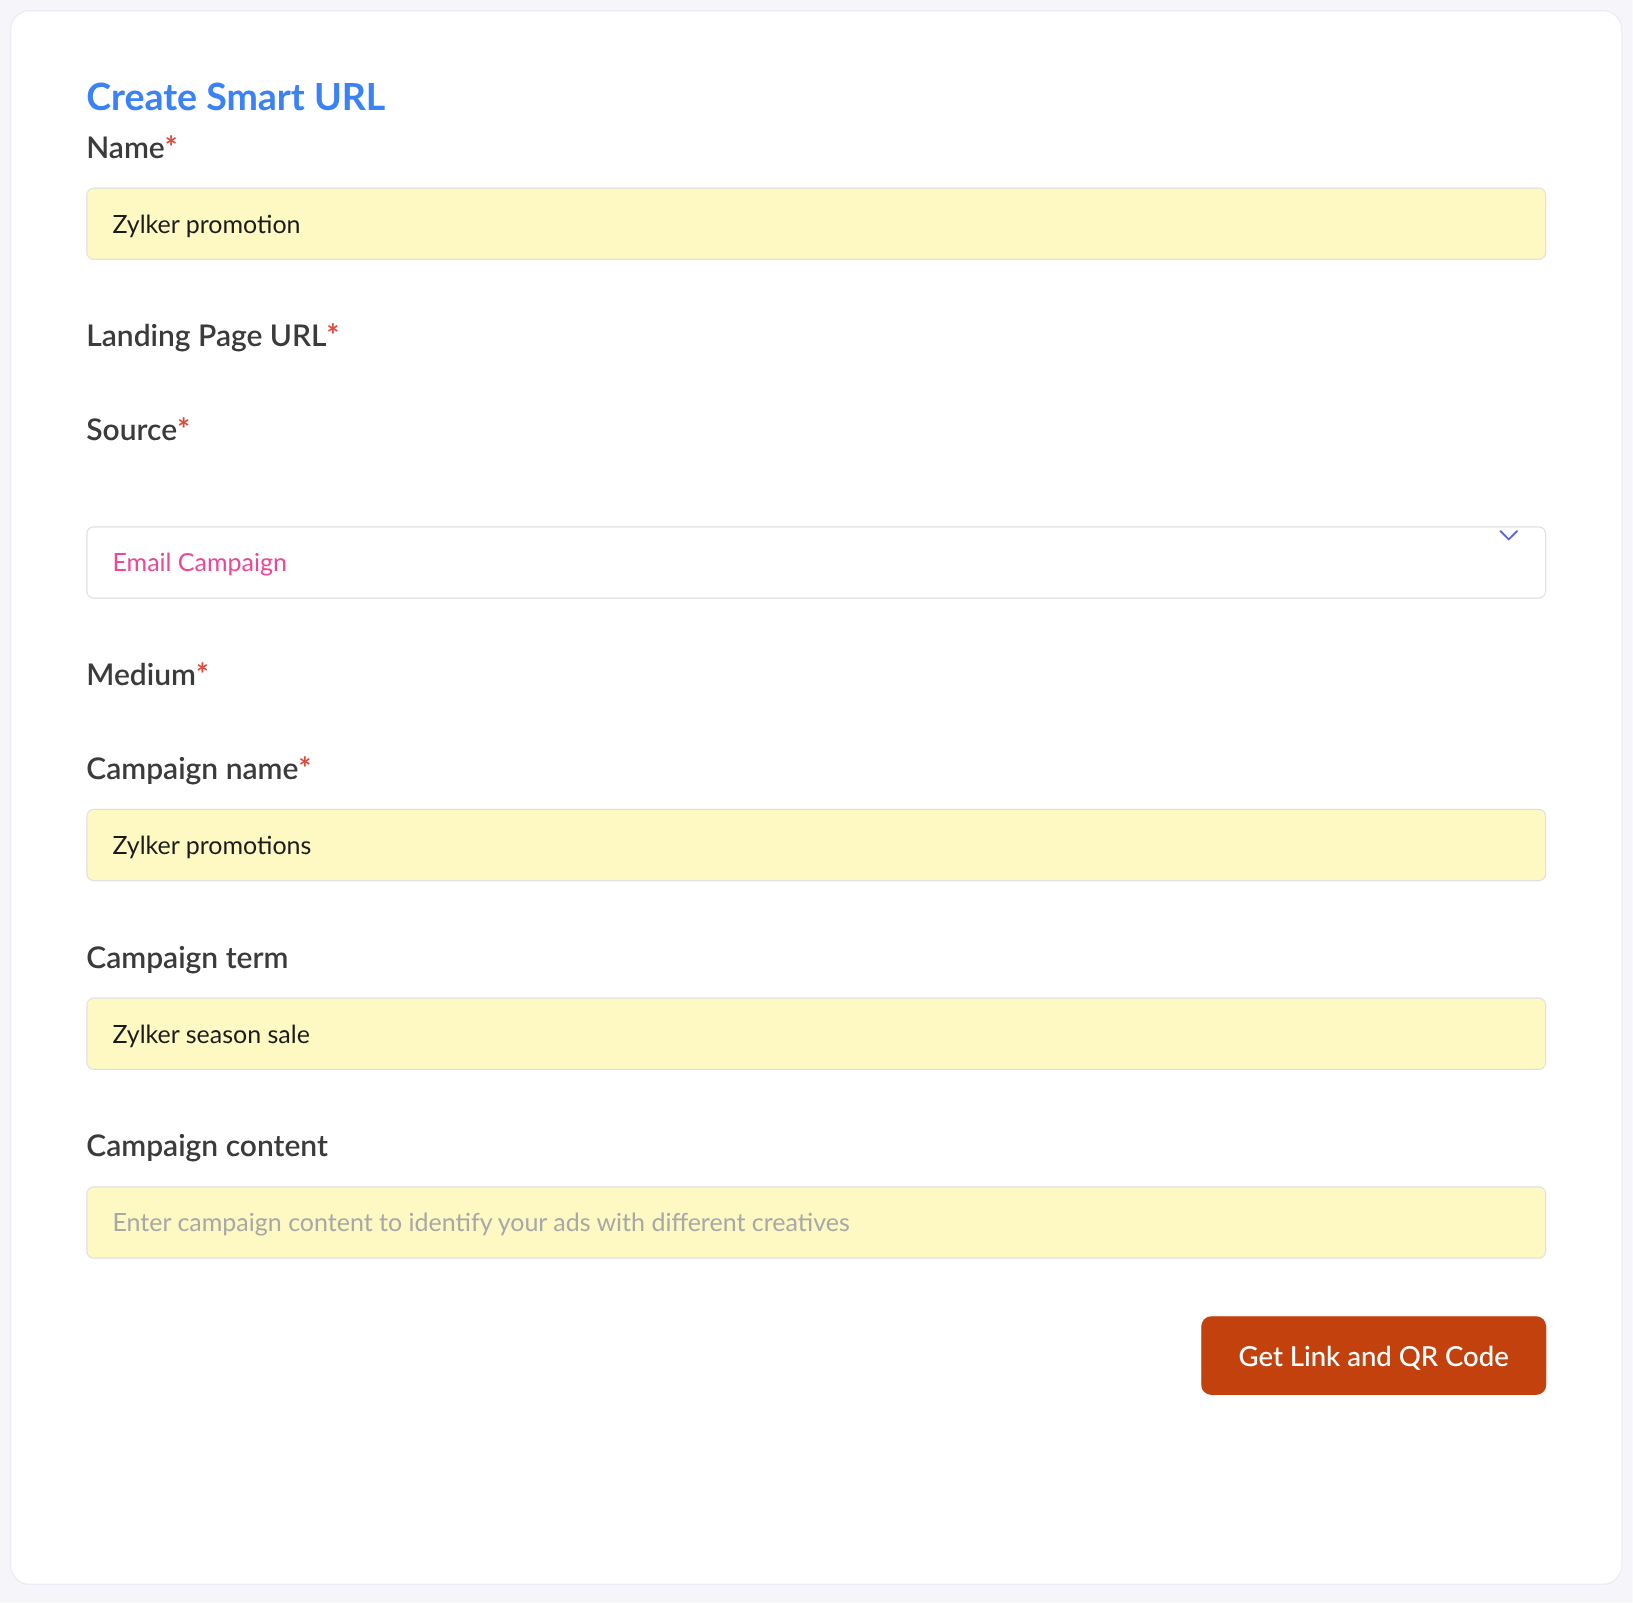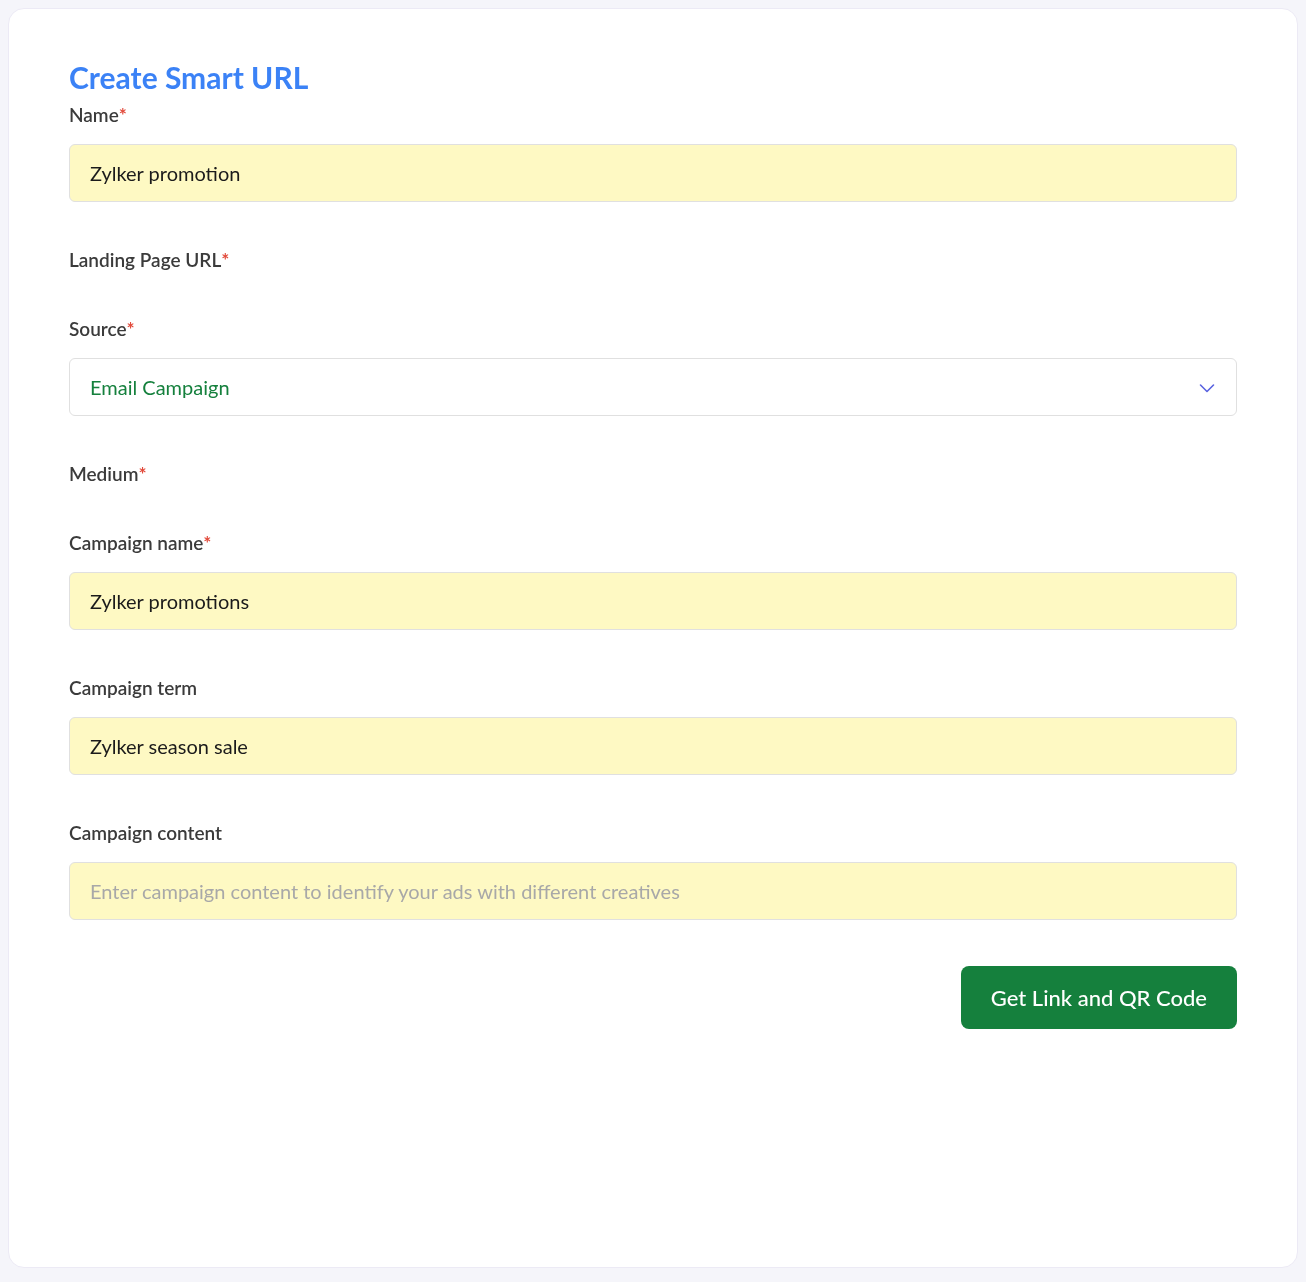--- a/index.html
+++ b/index.html
@@ -30,21 +30,21 @@
     .subtitle {
       font-size: 22px;
       color: #1b1b1b;
       font-weight: 400;
       margin-bottom: 58px;
     }
     .form-group {
       margin-bottom: 46px;
     }
     .form-label {
-      font-size: 19px;
+      font-size: 24px;
       font-weight: 600;
       color: #3b3b3b;
       display: block;
       margin-bottom: 18px;
     }
     .req {
       color: #e24a3b;
       font-weight: 700;
     }
     .form-input {
@@ -71,42 +71,43 @@
       position: relative;
       width: 100%;
     }
     .form-select {
       width: 100%;
       height: 58px;
       border: 1px solid #e0e0e0;
       border-radius: 6px;
       font-size: 20px;
       padding: 0 50px 0 20px;
-      color: #15803d;
+      color: #ec4899;
       font-family: inherit;
       outline: none;
       background: #ffffff;
       appearance: none;
       -webkit-appearance: none;
       cursor: pointer;
+      margin-top: 45px;
     }
     .chevron {
       position: absolute;
       right: 22px;
       top: 50%;
       transform: translateY(-50%);
       pointer-events: none;
     }
     .button-row {
       display: flex;
       justify-content: flex-end;
       margin-top: 30px;
     }
     .primary-btn {
-      background: #15803d;
+      background: #c2410c;
       color: #ffffff;
       border: none;
       border-radius: 8px;
       font-size: 22px;
       font-weight: 500;
       padding: 18px 30px;
       cursor: pointer;
       font-family: inherit;
     }
   </style>

